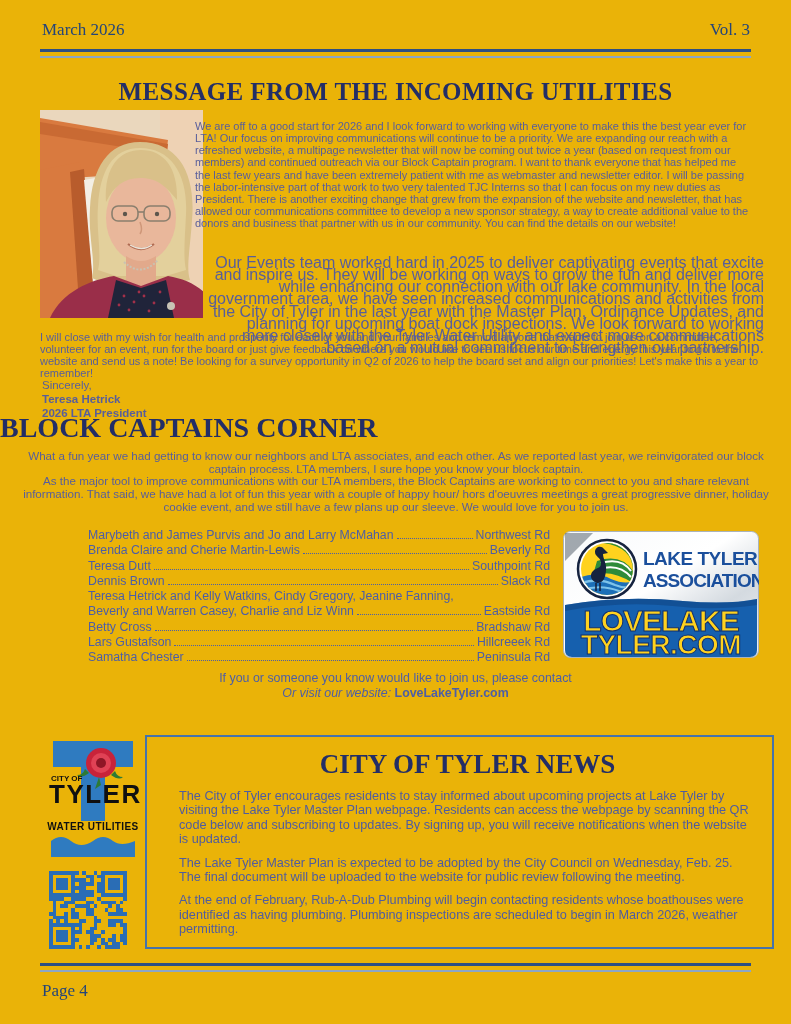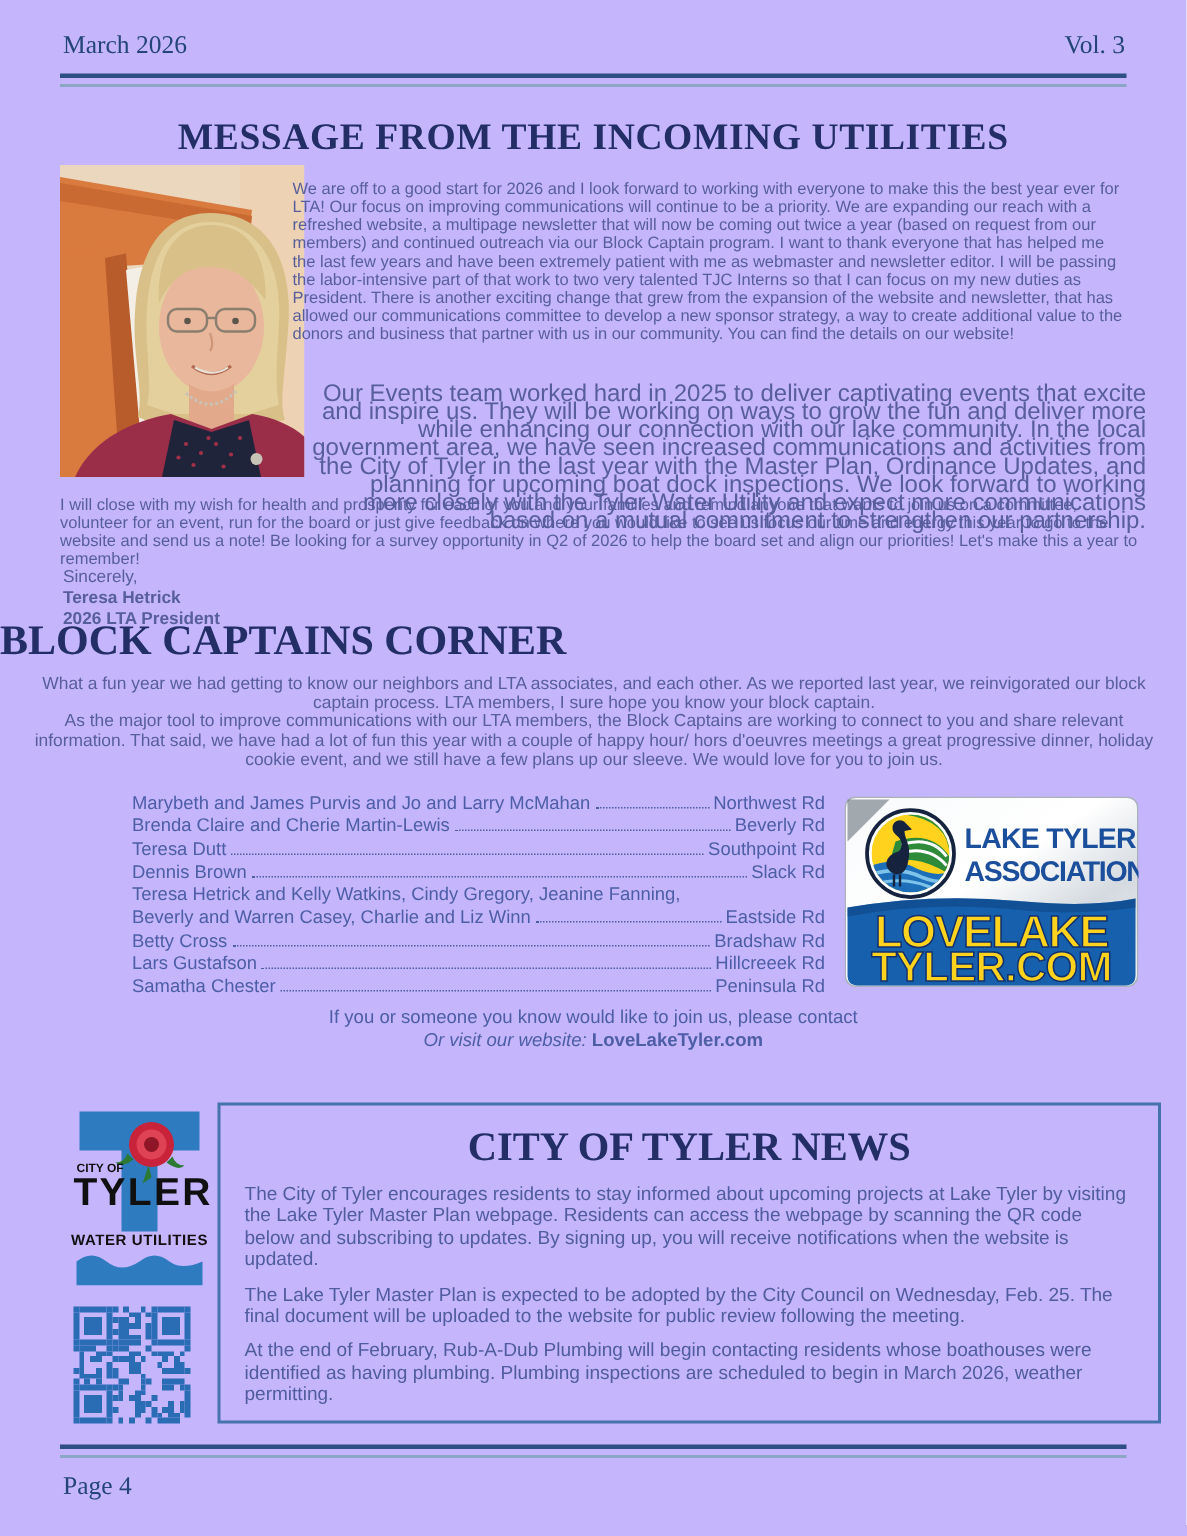--- a/index.html
+++ b/index.html
@@ -1,16 +1,16 @@
 <!DOCTYPE html>
 <html><head>
 <meta charset="utf-8">
 <style>
   html,body{margin:0;padding:0;background:#fff;}
-  .page{position:relative;width:791px;height:1024px;background:#c4b5fd;overflow:hidden;
+  .page{position:relative;width:791px;height:1024px;background:#eab308;overflow:hidden;
         font-family:"Liberation Sans",sans-serif;color:#585e9b;}
 
   
   .hdr-date{position:absolute;left:42px;top:20px;font-family:"Liberation Serif",serif;
             font-size:17px;color:#254579;}
   .hdr-vol{position:absolute;right:41px;top:20px;font-family:"Liberation Serif",serif;
            font-size:17px;color:#254579;}
   .rule-a{position:absolute;left:40px;right:40px;height:2.5px;background:#2e4f83;}
   .rule-b{position:absolute;left:40px;right:40px;height:2px;background:#8ca6c6;}
 
@@ -46,21 +46,21 @@
   
   .lta{position:absolute;left:563px;top:531px;width:196px;height:127px;}
 
   
   .wu-logo{position:absolute;left:45px;top:737px;width:96px;height:120px;}
   .qr{position:absolute;left:49px;top:871px;width:78px;height:78px;display:grid;
       grid-template-columns:repeat(21,1fr);grid-template-rows:repeat(21,1fr);}
   .qr div{background:transparent;}
   .qr div.d{background:#2a6db5;}
   .news-box{position:absolute;left:145px;top:735px;width:629px;height:214px;box-sizing:border-box;
-            border:2px solid #4673ab;padding:4px 16px 0 16px;}
+            border:2px solid #4673ab;padding:4px 16px 0 32px;}
   .h3{margin:8px 0 9px 0;text-align:center;font-family:"Liberation Serif",serif;
       font-weight:bold;font-size:27px;color:#232e66;}
   .news-box p{margin:0 0 9px 0;font-size:12.7px;line-height:14.4px;color:#505c9f;}
 
   .f-rule-a{top:963px;}
   .f-rule-b{top:969.5px;}
   .page-num{position:absolute;left:42px;top:981px;font-family:"Liberation Serif",serif;
             font-size:17px;color:#254579;}
 </style>
 </head>

